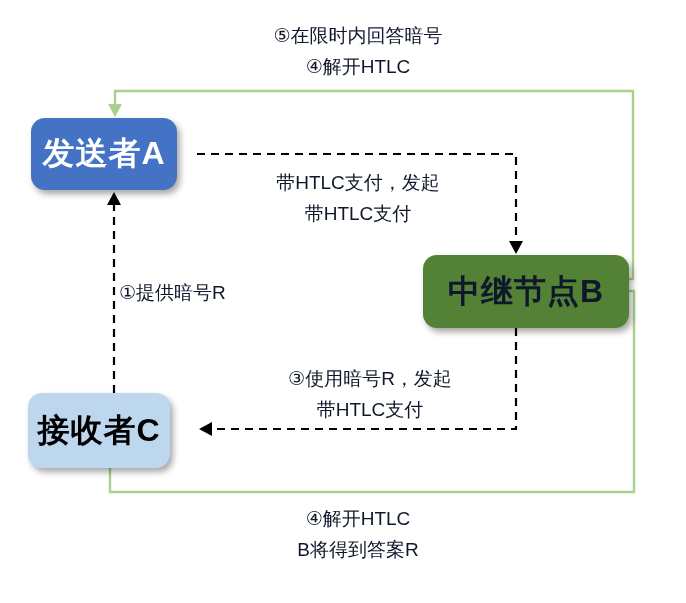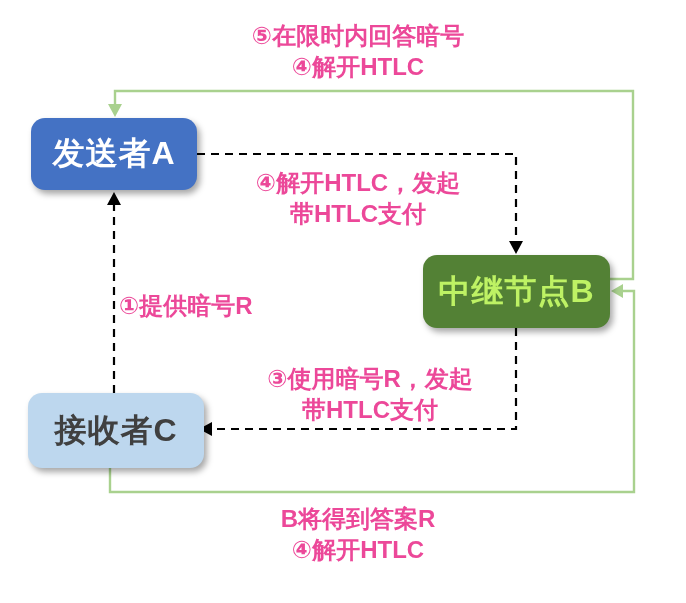--- a/index.html
+++ b/index.html
@@ -18,36 +18,36 @@
   .dash-arrow{fill:var(--dashed-line,#000);stroke:none;}
   .node{
     position:absolute;
     display:flex;align-items:center;justify-content:center;
     border-radius:14px;
     font-weight:bold;
     font-size:32px;
     letter-spacing:1px;
     box-shadow:3px 4px 6px rgba(0,0,0,0.35);
   }
-  .node-sender{left:31px;top:118px;width:166px;height:72px;background:var(--sender-box,#4472C4);color:#ffffff;}
-  .node-relay{left:423px;top:255px;width:187px;height:73px;background:var(--relay-box,#538135);color:#bef264;}
-  .node-receiver{left:28px;top:393px;width:176px;height:75px;background:var(--receiver-box,#BDD7EE);color:#404040;}
+  .node-sender{left:31px;top:118px;width:146px;height:72px;background:var(--sender-box,#4472C4);color:#ffffff;}
+  .node-relay{left:423px;top:255px;width:206px;height:73px;background:var(--relay-box,#538135);color:#0f172a;}
+  .node-receiver{left:28px;top:393px;width:142px;height:75px;background:var(--receiver-box,#BDD7EE);color:#000000;}
   .annotation{
     position:absolute;
-    color:#ec4899;
-    font-weight:bold;
-    font-size:24px;
+    color:#0f172a;
+    font-weight:normal;
+    font-size:19px;
     line-height:31px;
     text-align:center;
     white-space:nowrap;
   }
   .annotation span{display:block;}
   .ann-step5{left:178px;top:20px;width:360px;}
   .ann-step2{left:240px;top:167px;width:236px;}
-  .ann-step1{left:119px;top:290px;text-align:left;}
+  .ann-step1{left:119px;top:277px;text-align:left;}
   .ann-step3{left:252px;top:363px;width:236px;}
   .ann-step4{left:240px;top:503px;width:236px;}
 </style>
 </head>
 <body>
 
 <div class="canvas">
 
   <svg class="layer" width="686" height="603" viewBox="0 0 686 603" xmlns="http://www.w3.org/2000/svg">
 
@@ -78,31 +78,31 @@
   <div class="node node-receiver">
     <span>接收者C</span>
   </div>
 
   <div class="annotation ann-step5">
     <span>⑤在限时内回答暗号</span>
     <span>④解开HTLC</span>
   </div>
 
   <div class="annotation ann-step2">
-    <span>④解开HTLC，发起</span>
+    <span>带HTLC支付，发起</span>
     <span>带HTLC支付</span>
   </div>
 
   <div class="annotation ann-step1">
     <span>①提供暗号R</span>
   </div>
 
   <div class="annotation ann-step3">
     <span>③使用暗号R，发起</span>
     <span>带HTLC支付</span>
   </div>
 
   <div class="annotation ann-step4">
+    <span>④解开HTLC</span>
     <span>B将得到答案R</span>
-    <span>④解开HTLC</span>
   </div>
 
 </div>
 
 </body></html>

